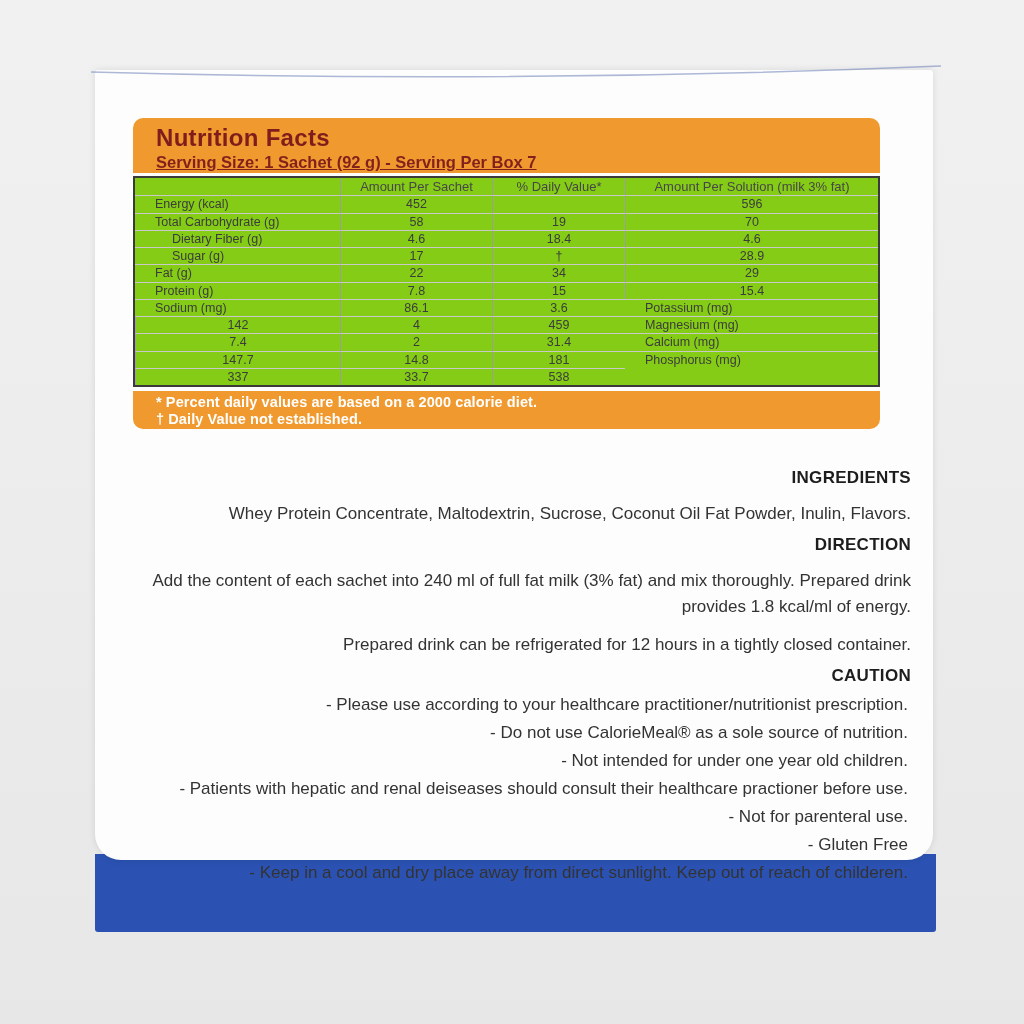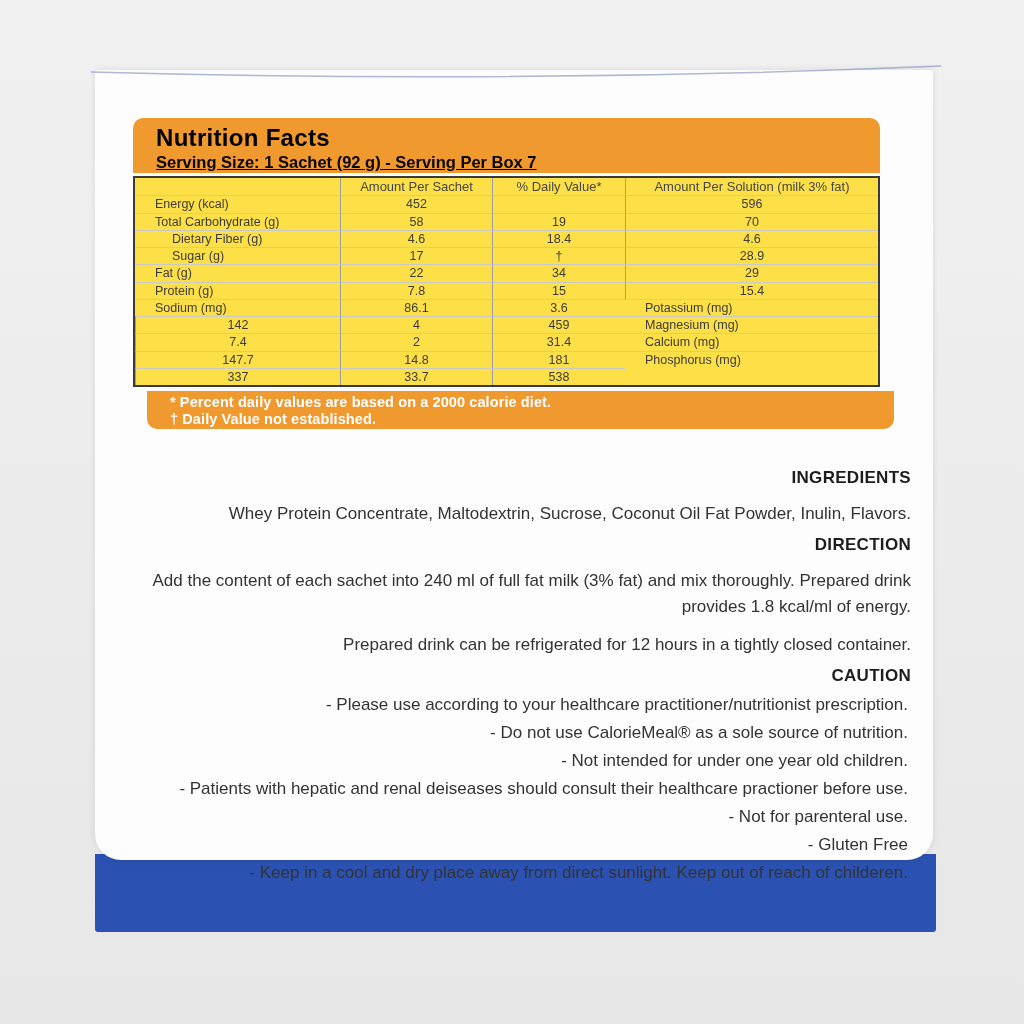--- a/index.html
+++ b/index.html
@@ -16,43 +16,43 @@
   }
   .top-edge-svg{position:absolute;left:-8px;top:-12px;width:858px;height:24px;}
   .blue-band{
     position:absolute;left:95px;top:854px;width:841px;height:78px;
     background:#2B52B2;z-index:1;border-radius:0 0 3px 3px;
   }
   
   .panel-header{
     position:absolute;left:38px;top:48px;width:747px;height:55px;
     background:#F0992F;border-radius:10px 10px 0 0;
-    color:#000000;box-sizing:border-box;padding:6px 0 0 23px;
+    color:#7f1d1d;box-sizing:border-box;padding:6px 0 0 23px;
   }
   .panel-title{font-size:24px;font-weight:bold;letter-spacing:0.3px;line-height:28px;}
   .serving-line{font-size:16.5px;font-weight:bold;line-height:20px;opacity:0.97;text-decoration:underline;}
   
   .nutri-table{
     position:absolute;left:38px;top:106px;width:747px;height:211px;
-    box-sizing:border-box;border:2px solid #3a3a3a;background:#fde047;
+    box-sizing:border-box;border:2px solid #3a3a3a;background:#84cc16;
     display:grid;grid-template-columns:205px 152px 133px 1fr;
     grid-auto-rows:1fr;
   }
   .cell{
     display:flex;align-items:center;justify-content:center;
     font-size:12.5px;color:#3c3c3c;border-top:1px solid #c9c9c9;
     white-space:nowrap;overflow:hidden;
   }
   .cell.r0{border-top:none;font-size:13px;color:#474747;}
   .cell.vline{border-left:1px solid #9e9e9e;}
   .cell.lbl{justify-content:flex-start;padding-left:20px;text-align:right;}
   .cell.lbl.indent{padding-left:37px;}
   
   .footnote-band{
-    position:absolute;left:52px;top:321px;width:747px;height:38px;
+    position:absolute;left:38px;top:321px;width:747px;height:38px;
     background:#F0992F;border-radius:0 0 10px 10px;color:#fff;
     box-sizing:border-box;padding:3px 0 0 23px;font-weight:bold;
     font-size:14.5px;line-height:17px;letter-spacing:0.1px;
   }
   
   .info{position:absolute;left:38px;top:390px;width:778px;color:#323232;text-align:right;}
   .sec-heading{font-size:17px;font-weight:bold;color:#1d1d1d;letter-spacing:0.3px;
     margin:7px 0 5px;line-height:22px;}
   .sec-text{font-size:17px;line-height:26px;margin:12px 0 3px;color:#333;}
   .caution-item{font-size:17px;line-height:25px;margin:3px;color:#333;}

